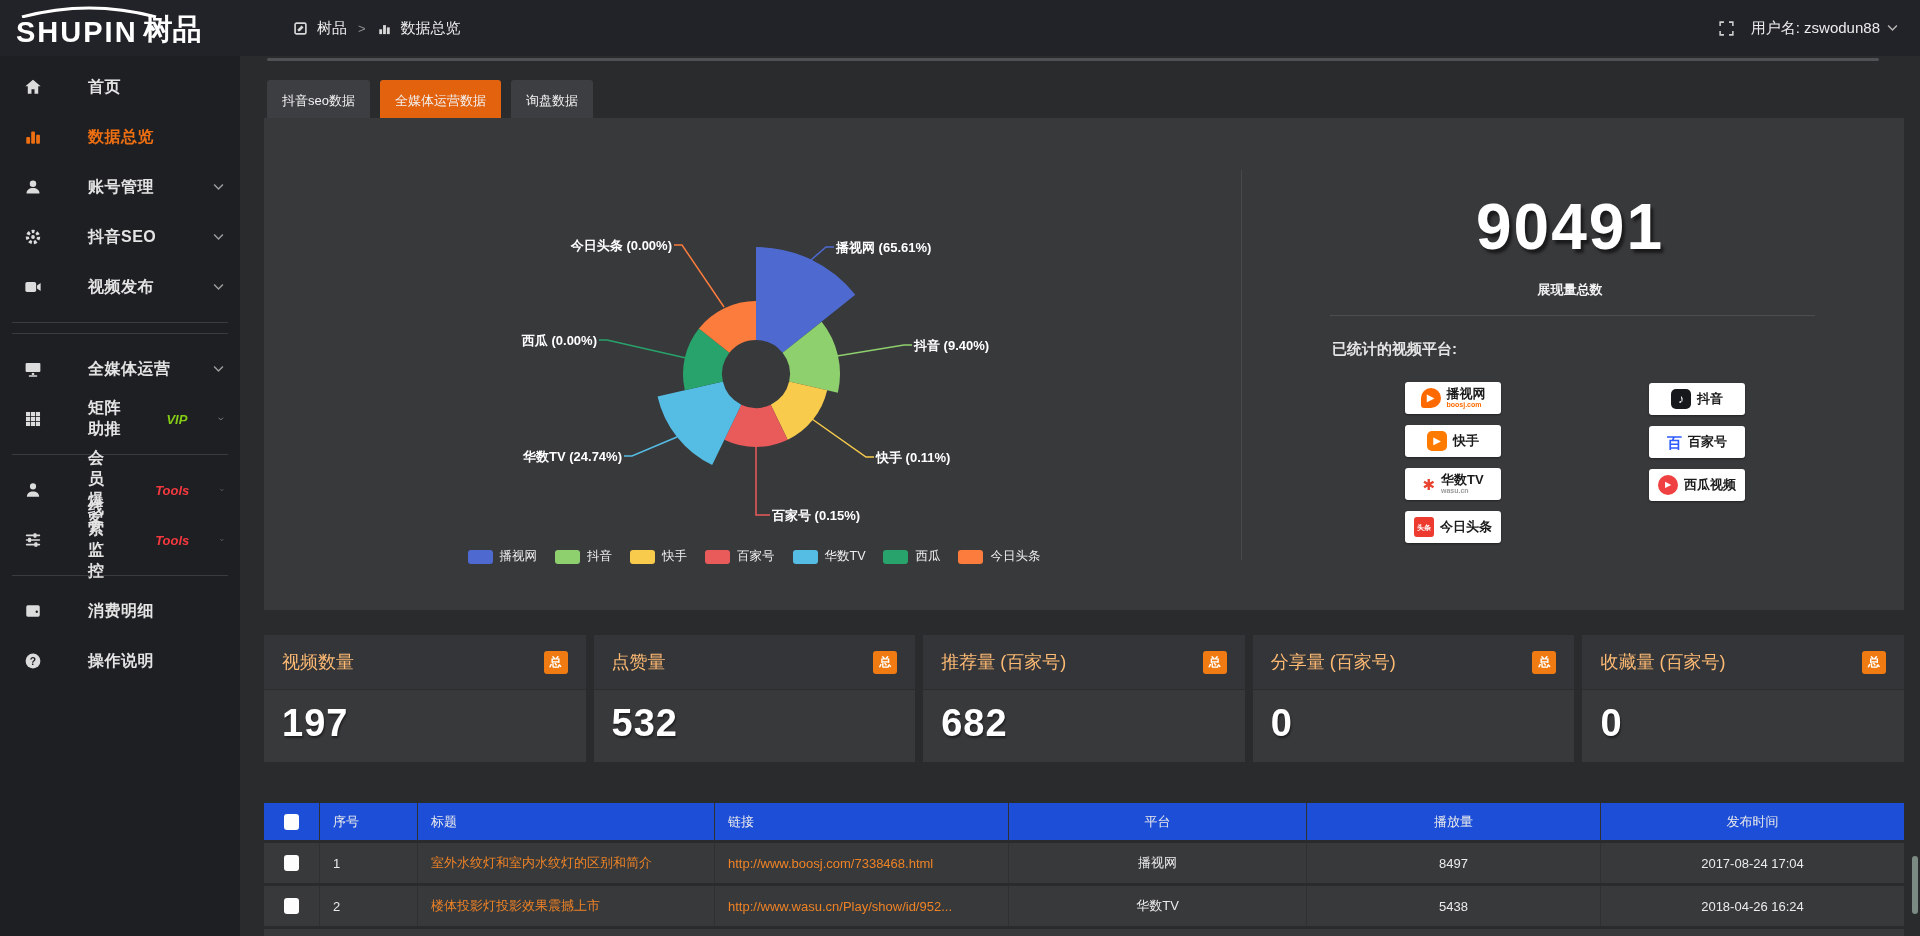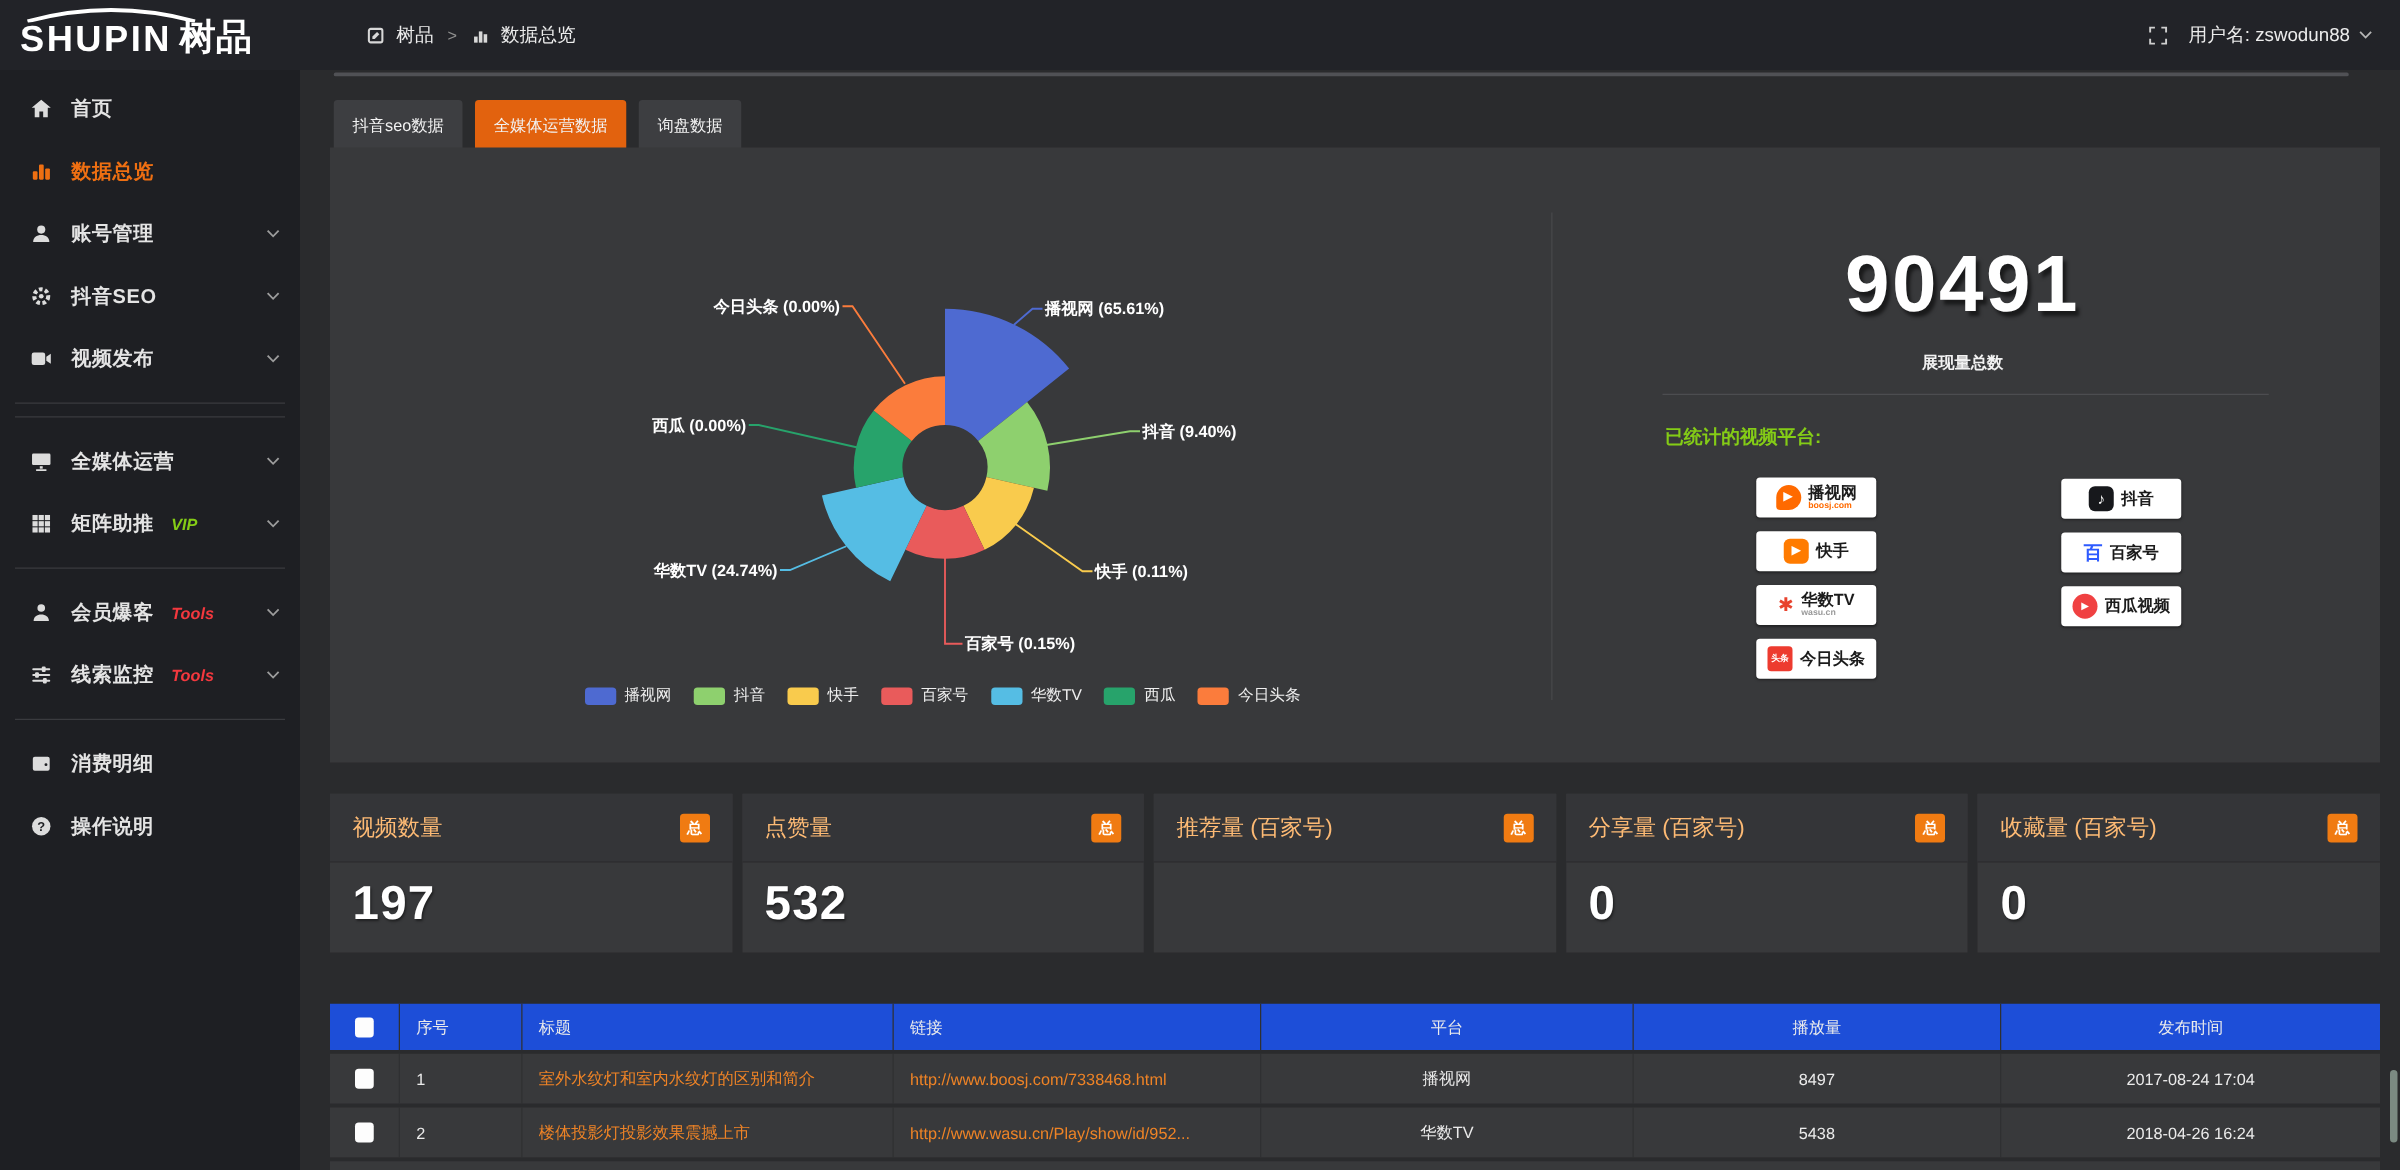--- a/index.html
+++ b/index.html
@@ -20,21 +20,21 @@
   .bc-link { cursor:pointer; }
   .topbar-right { position:absolute; right:22px; top:0; height:56px; display:flex; align-items:center; gap:16px; color:#ececec; font-size:15px; }
   .fs-ic { width:17px; height:17px; display:flex; color:#cfcfcf; cursor:pointer; }
   .fs-ic svg { width:100%; height:100%; }
   .user-wrap { display:flex; align-items:center; gap:7px; cursor:pointer; }
   .user-chev { width:11px; height:8px; display:flex; color:#b5b5b5; }
   .user-chev svg { width:100%; height:100%; }
 
   
   .sidebar { position:absolute; left:0; top:56px; width:240px; bottom:0; background:#1e1f23; padding-top:6px; z-index:4; }
-  .sb-item { display:flex; align-items:center; height:50px; padding:0 16px 0 24px; color:#e4e4e4; cursor:pointer; }
+  .sb-item { display:flex; align-items:center; height:50px; padding:0 16px 0 24px; color:#e4e4e4; cursor:pointer;gap:31px; }
   .sb-item.active { color:#ee6f12; }
   .sb-icon { width:18px; height:18px; margin-right:15px; display:flex; color:#dcdcdc; flex:none; }
   .sb-item.active .sb-icon { color:#ee6f12; }
   .sb-icon svg { width:100%; height:100%; }
   .sb-label { font-size:16px; font-weight:600; letter-spacing:.5px; }
   .sb-tag { font-style:italic; font-weight:bold; font-size:13px; margin-left:14px; }
   .sb-chevron { margin-left:auto; width:11px; height:8px; display:flex; color:#9c9c9c; }
   .sb-chevron svg { width:100%; height:100%; }
   .sb-divider { height:1px; background:#3a3b3f; margin:10px 12px; }
 
@@ -49,21 +49,21 @@
   .chart-panel { position:absolute; left:24px; top:62px; width:1640px; height:492px; background:#38393b; }
   #pie-svg { position:absolute; left:0; top:0; }
   .legend { position:absolute; left:0; top:430px; width:980px; display:flex; justify-content:center; align-items:center; gap:18px; }
   .lg-item { display:flex; align-items:center; gap:7px; cursor:pointer; }
   .lg-mark { width:25px; height:14px; border-radius:3px; }
   .lg-label { font-size:12.5px; color:#efefef; }
   .vdiv { position:absolute; left:977px; top:52px; width:1px; height:390px; background:#47484b; }
   .total-num { position:absolute; left:1106px; top:72px; width:400px; text-align:center; font-size:64px; font-weight:800; color:#fff; letter-spacing:2px; text-shadow:3px 4px 3px rgba(0,0,0,.55); }
   .total-label { position:absolute; left:1106px; top:163px; width:400px; text-align:center; font-size:13px; font-weight:700; color:#f2f2f2; }
   .hline { position:absolute; left:1066px; top:197px; width:485px; height:1px; background:#4c4d50; }
-  .plat-title { position:absolute; left:1068px; top:222px; font-size:15px; font-weight:700; color:#84cc16; }
+  .plat-title { position:absolute; left:1068px; top:222px; font-size:15px; font-weight:700; color:#e5e5e5; }
   .plat-col { position:absolute; display:flex; flex-direction:column; gap:11px; }
   #plat-left { left:1141px; top:264px; }
   #plat-right { left:1385px; top:265px; }
   .plat-badge { min-width:95px; height:32px; background:#fff; border-radius:3px; display:flex; align-items:center; justify-content:center; gap:6px; padding:0 9px; box-shadow:0 1px 2px rgba(0,0,0,.4); }
   .plat-ic { display:flex; align-items:center; justify-content:center; width:20px; height:20px; font-size:10px; font-weight:bold; flex:none; line-height:1; }
   .sh-sq { border-radius:3px; } .sh-rsq { border-radius:5px; } .sh-circle { border-radius:50%; }
   .sh-drop { border-radius:50% 50% 50% 15%; } .sh-plain { background:transparent !important; width:auto; }
   .plat-txt { display:flex; flex-direction:column; justify-content:center; }
   .plat-name { font-size:13px; font-weight:700; color:#1b1b1b; line-height:14px; white-space:nowrap; }
   .plat-sub { font-size:7px; font-weight:700; line-height:8px; }
@@ -429,20 +429,21 @@
             <span class="card-title">点赞量</span>
             <span class="total-badge">总</span>
           </div>
           <div class="card-value">532</div>
         </div>
         <div class="card">
           <div class="card-head">
             <span class="card-title">推荐量 (百家号)</span>
             <span class="total-badge">总</span>
           </div>
+          <div class="card-value">682</div>
         </div>
         <div class="card">
           <div class="card-head">
             <span class="card-title">分享量 (百家号)</span>
             <span class="total-badge">总</span>
           </div>
           <div class="card-value">0</div>
         </div>
         <div class="card">
           <div class="card-head">

